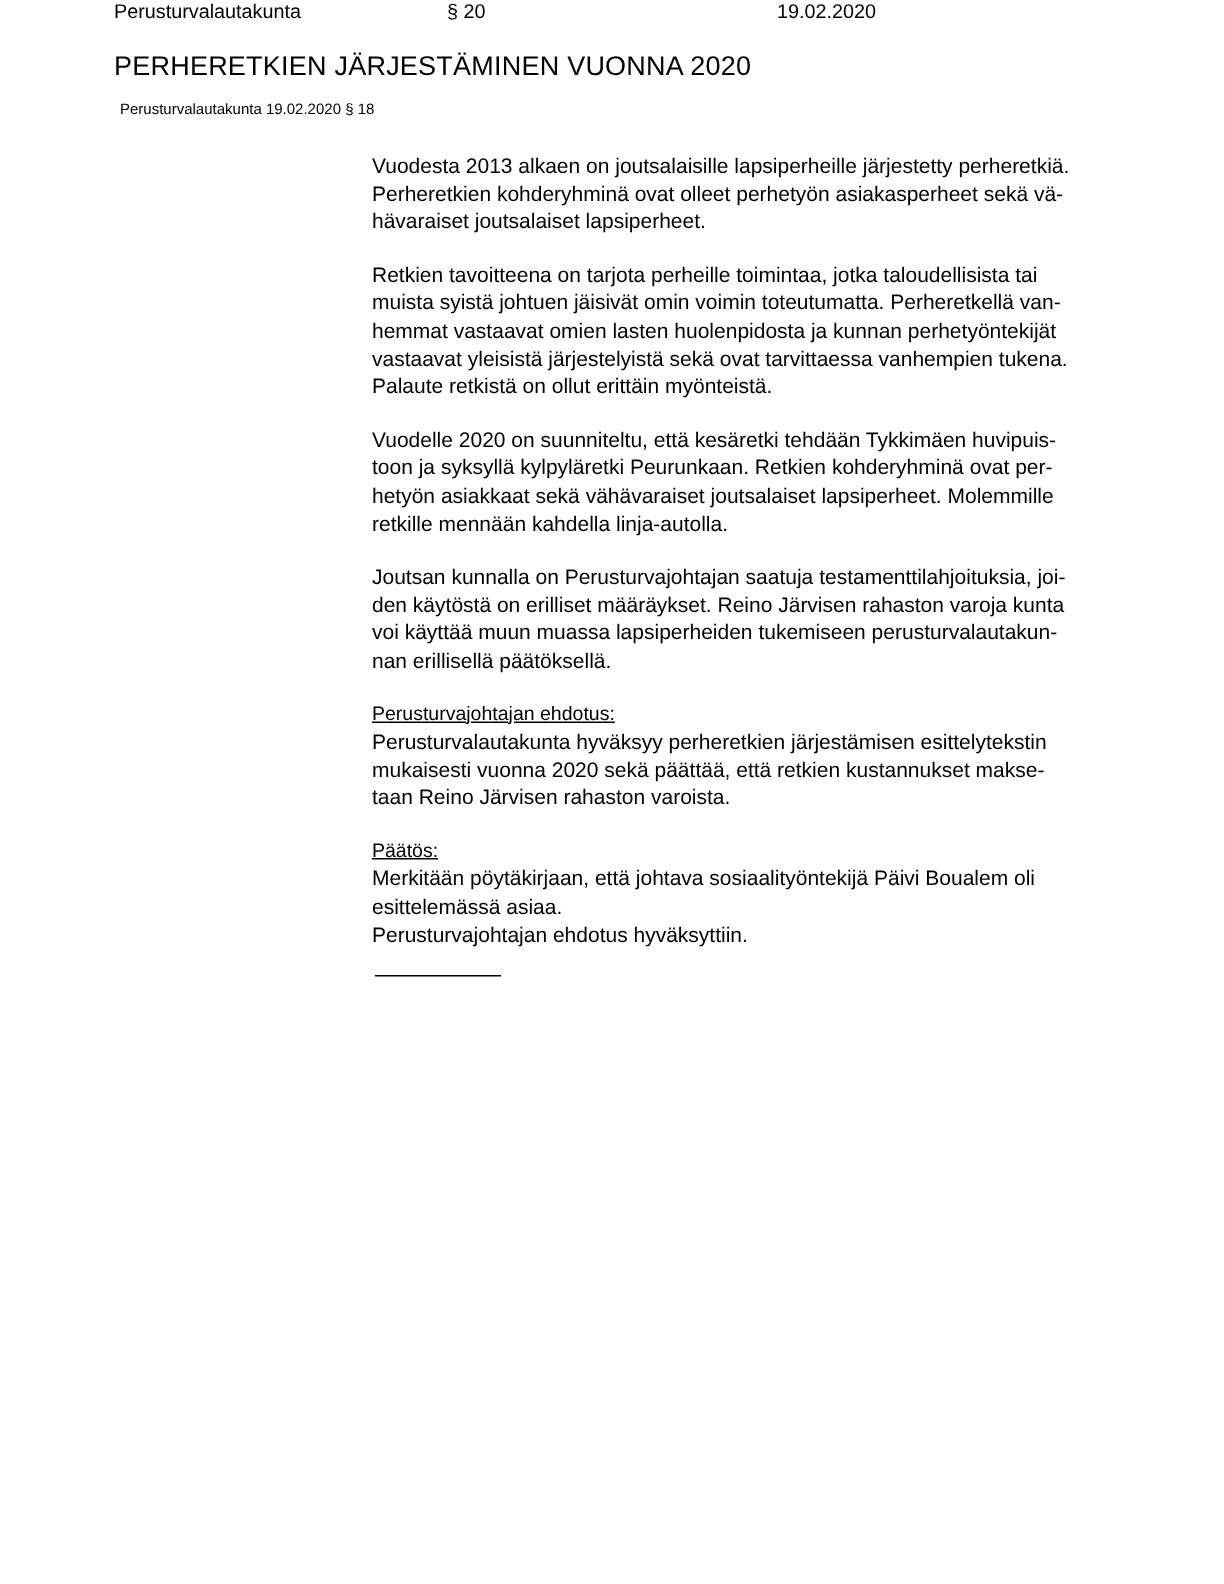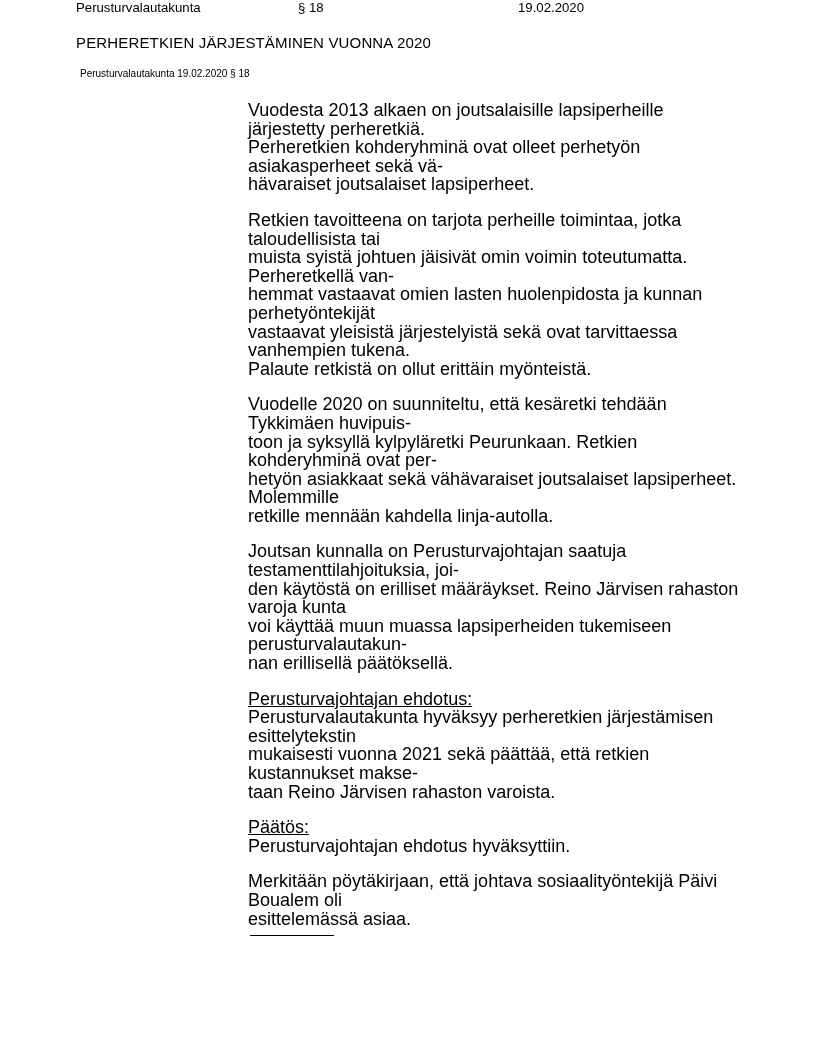--- a/index.html
+++ b/index.html
@@ -45,67 +45,67 @@
   .header-date {
     position: absolute;
     left: 442px;
     top: 0px;
     text-align: center;
   }
   .doc-title {
     position: absolute;
     top: 34px;
     left: 76px;
-    font-size: 15px;
+    font-size: 18px;
     letter-spacing: 0.15px;
   }
   .doc-subtitle {
     position: absolute;
     top: 68px;
     left: 80px;
     font-size: 10px;
   }
   .body-block {
     position: absolute;
     top: 101px;
     left: 248px;
     width: 496px;
   }
   .para {
-    font-size: 18px;
+    font-size: 14px;
     line-height: 18.6px;
     margin: 0 0 17px 0;
     text-align: left;
     white-space: pre-line;
   }
   .para.tight {
     margin-bottom: 0;
   }
   .label-underline {
-    font-size: 18px;
+    font-size: 13px;
     line-height: 18.6px;
     text-decoration: underline;
     margin: 0;
   }
   .signature-line {
     margin-top: 6px;
     width: 84px;
     border-bottom: 1px solid #000;
     height: 1px;
     margin-left: 2px;
   }
 </style>
 </head>
 <body>
 
 <div class="page">
 
   <div class="header-row">
     <span class="header-organ">Perusturvalautakunta</span>
-    <span class="header-section">§ 18</span>
+    <span class="header-section">§ 20</span>
     <span class="header-date">19.02.2020</span>
   </div>
 
   <div class="doc-title">PERHERETKIEN JÄRJESTÄMINEN VUONNA 2020</div>
 
   <div class="doc-subtitle">Perusturvalautakunta 19.02.2020 § 18</div>
 
   <div class="body-block">
     <p class="para">Vuodesta 2013 alkaen on joutsalaisille lapsiperheille järjestetty perheretkiä.
 Perheretkien kohderyhminä ovat olleet perhetyön asiakasperheet sekä vä-
@@ -119,24 +119,24 @@
 toon ja syksyllä kylpyläretki Peurunkaan. Retkien kohderyhminä ovat per-
 hetyön asiakkaat sekä vähävaraiset joutsalaiset lapsiperheet. Molemmille
 retkille mennään kahdella linja-autolla.</p>
     <p class="para">Joutsan kunnalla on Perusturvajohtajan saatuja testamenttilahjoituksia, joi-
 den käytöstä on erilliset määräykset. Reino Järvisen rahaston varoja kunta
 voi käyttää muun muassa lapsiperheiden tukemiseen perusturvalautakun-
 nan erillisellä päätöksellä.</p>
 
     <p class="label-underline">Perusturvajohtajan ehdotus:</p>
     <p class="para">Perusturvalautakunta hyväksyy perheretkien järjestämisen esittelytekstin
-mukaisesti vuonna 2021 sekä päättää, että retkien kustannukset makse-
+mukaisesti vuonna 2020 sekä päättää, että retkien kustannukset makse-
 taan Reino Järvisen rahaston varoista.</p>
 
     <p class="label-underline">Päätös:</p>
-    <p class="para">Perusturvajohtajan ehdotus hyväksyttiin.</p>
-
     <p class="para tight">Merkitään pöytäkirjaan, että johtava sosiaalityöntekijä Päivi Boualem oli
  esittelemässä asiaa.</p>
+
+    <p class="para">Perusturvajohtajan ehdotus hyväksyttiin.</p>
     <div class="signature-line"></div>
   </div>
 
 </div>
 
 </body></html>

